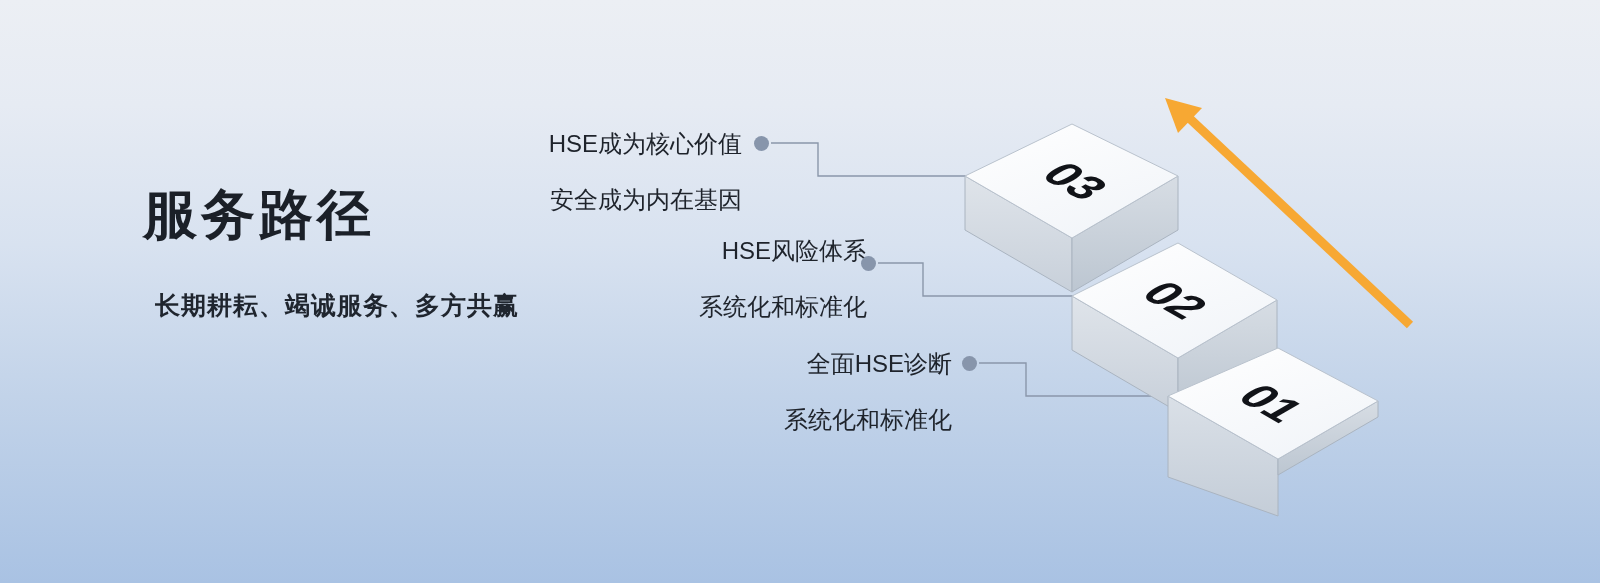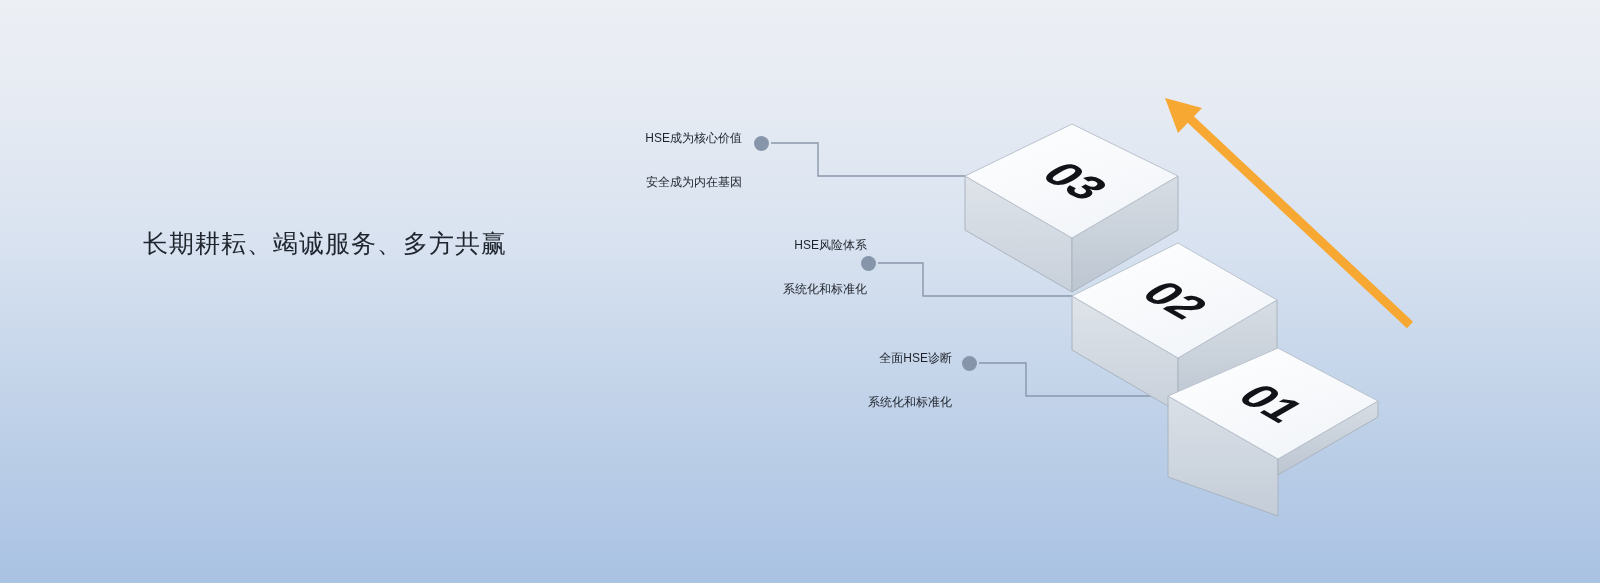--- a/index.html
+++ b/index.html
@@ -25,31 +25,32 @@
   .page-title {
     font-size:54px;
     font-weight:bold;
     letter-spacing:4px;
     color:#1b2028;
     line-height:1.15;
   }
   .page-subtitle {
     margin-top:44px;
     font-size:25px;
-    font-weight:normal;
+    font-weight:bold;
     letter-spacing:1px;
     color:#1f252e;
     line-height:1.3;
+    margin-left:12px;
   }
 
   
   .step-label {
     position:absolute;
     color:#1e232b;
-    font-size:12px;
+    font-size:24px;
     font-weight:500;
     line-height:1.0;
     text-align:right;
     white-space:nowrap;
   }
   .step-label .ln { display:block; }
   .step-label .ln + .ln { margin-top:32px; }
 
   .label-3 { left:360px;  top:132px; width:382px; }
   .label-2 { left:485px;  top:239px; width:382px; }
@@ -74,20 +75,21 @@
   }
 
   
 </style>
 </head>
 <body>
 
 <div id="stage">
 
   <div class="left-text">
+    <div class="page-title">服务路径</div>
     <div class="page-subtitle">长期耕耘、竭诚服务、多方共赢</div>
   </div>
 
   <div class="step-label label-3">
     <span class="ln">HSE成为核心价值</span>
     <span class="ln">安全成为内在基因</span>
   </div>
   <div class="dot dot-3"></div>
 
   <div class="step-label label-2">

